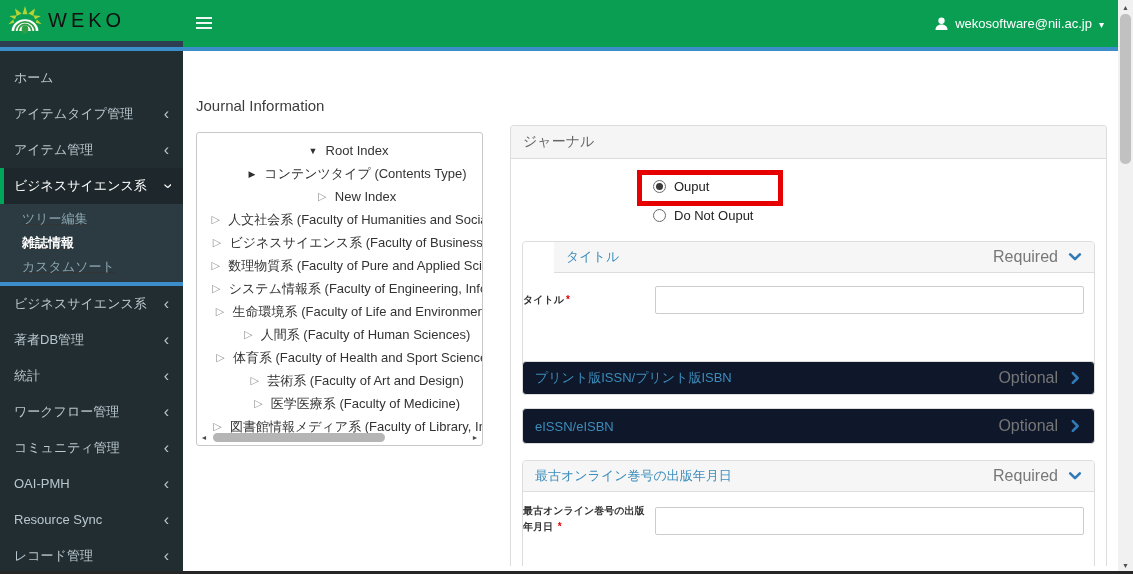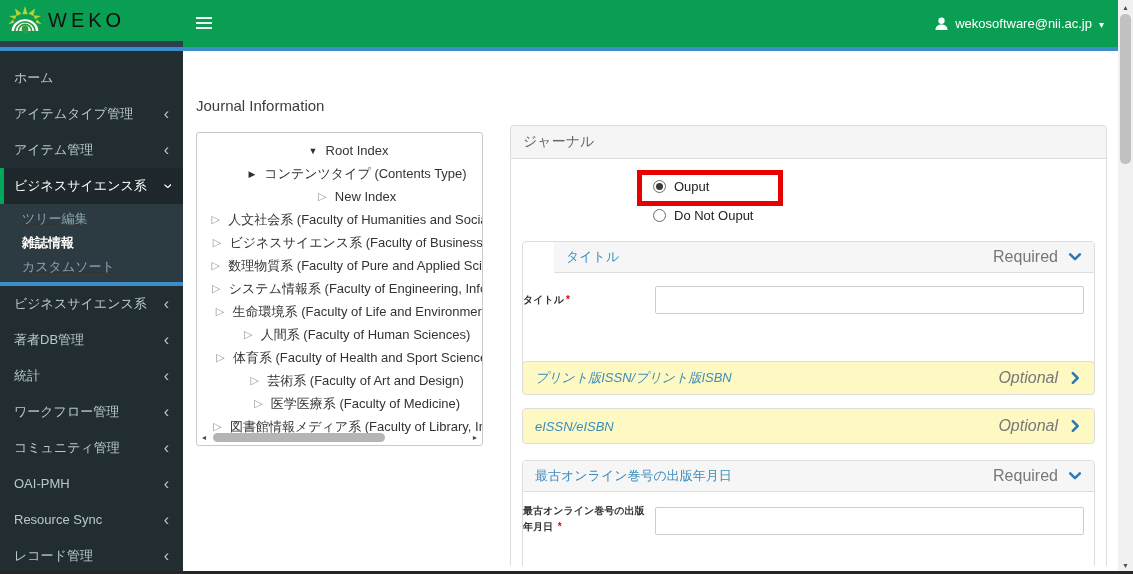--- a/index.html
+++ b/index.html
@@ -71,21 +71,21 @@
   .radio-row.r1{ left:142px; top:53px; }
   .radio-row.r2{ left:142px; top:82px; }
   .radio{ width:13px; height:13px; border:1px solid #6b6b6b; border-radius:50%;
     background:#fff; flex:none; position:relative; }
   .radio.checked::after{ content:""; position:absolute; left:2px; top:2px;
     width:7px; height:7px; border-radius:50%; background:#3a3a3a; }
   .sec{ position:absolute; left:11px; width:573px; background:#fff;
     border:1px solid #ddd; border-radius:4px; overflow:hidden; }
   .sec-h{ height:31px; display:flex; align-items:center; padding:0 12px; background:#f6f6f6;
     border-bottom:1px solid #ddd; cursor:pointer; }
-  .sec.collapsed{ background:#fef9c3;font-style:italic; }
+  .sec.collapsed{ background:#0f172a; }
   .sec.collapsed .sec-h{ height:100%; background:transparent; border-bottom:none; }
   .sec-t{ color:#3c8dbc; font-size:13px; white-space:nowrap; }
   .badge{ margin-left:auto; color:#777; font-size:16px; }
   .sec-chev{ margin-left:10px; flex:none; display:flex; }
   .sec-b{ position:absolute; left:0; right:0; top:31px; bottom:0; }
   .flabel{ position:absolute; left:0; width:124px; font-size:10px;
     font-weight:bold; color:#333; line-height:16px; }
   .req{ color:#dd0000; margin-left:2px; }
   .fin{ position:absolute; left:132px; width:429px; height:28px; border:1px solid #ccc;
     border-radius:2px; font-size:13px; padding:0 6px; outline:none; }

